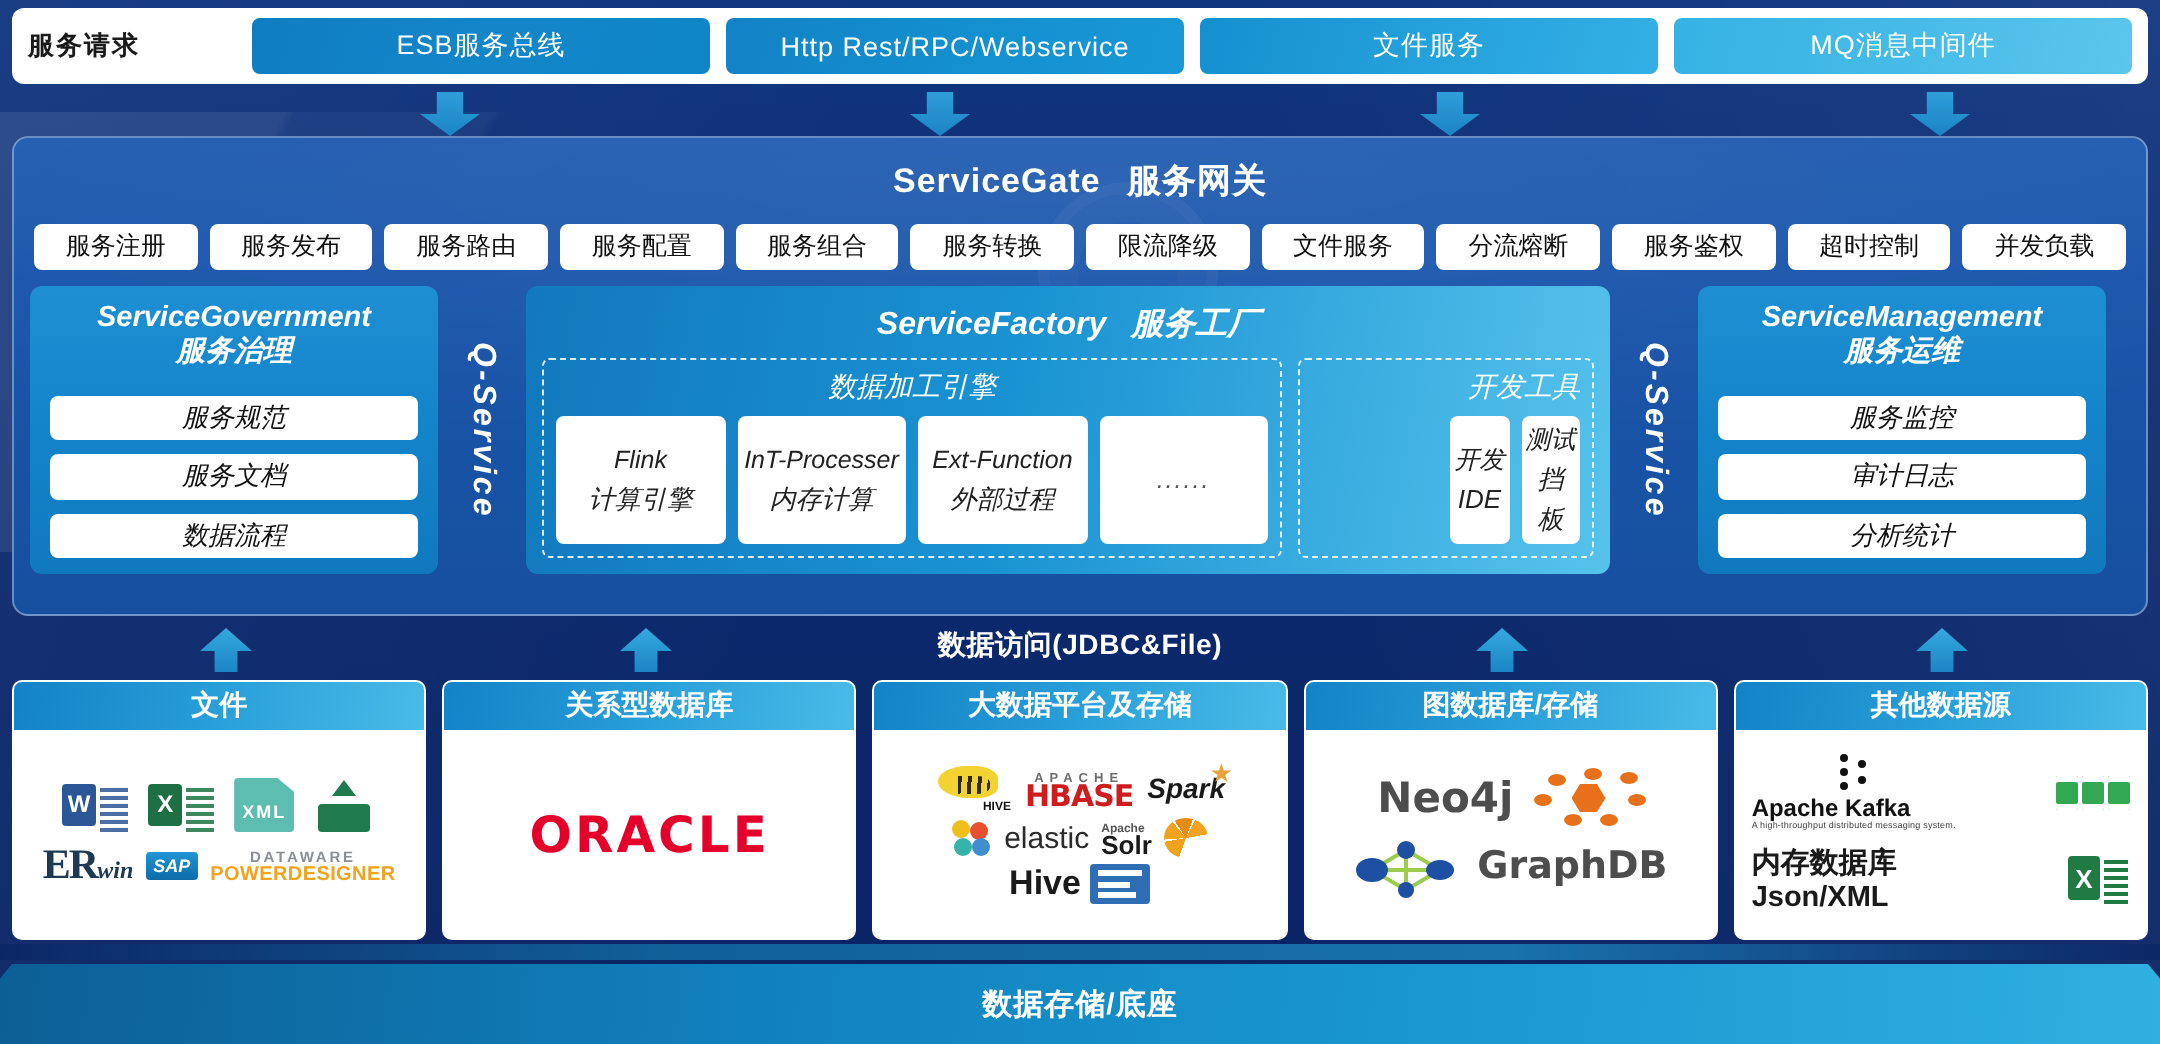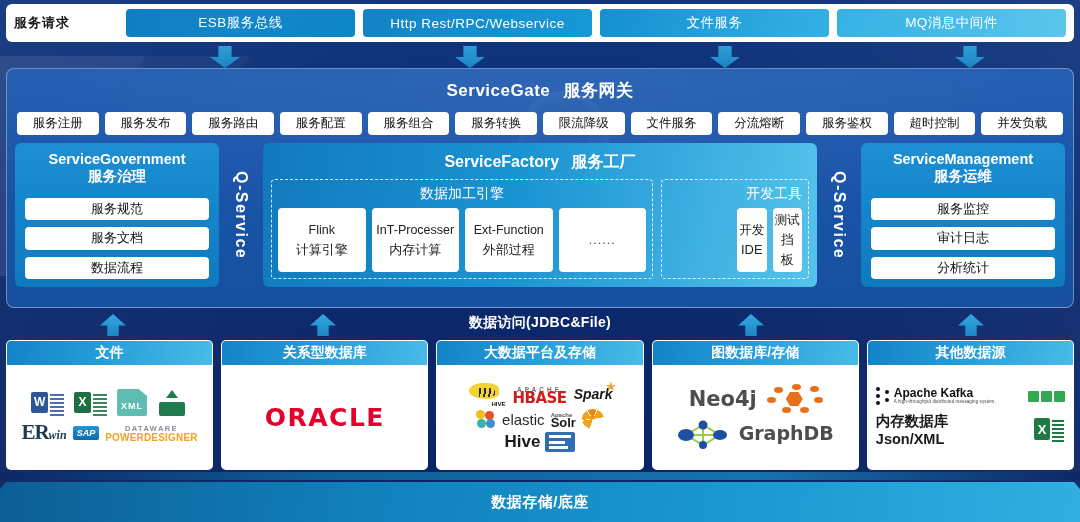--- a/index.html
+++ b/index.html
@@ -82,21 +82,21 @@
     position: relative; display: flex; gap: 6px; padding: 10px 10px 0 10px;
   }
   .tag {
     flex: 1 1 0; height: 23px; background: #fff; border-radius: 4px;
     display: flex; align-items: center; justify-content: center;
     font-size: 12.5px; color: #111;
   }
 
   
   .pillars {
-    position: relative; display: flex; padding: 8px 8px 0 8px; height: 152px;
+    position: relative; display: flex; padding: 8px 20px 0 8px; height: 152px; font-style: italic;
   }
   .pillar-side {
     width: 204px; flex: 0 0 204px;
     background: linear-gradient(180deg,#1f8fd4 0%,#1484ca 50%,#1079be 100%);
     border-radius: 6px; padding: 8px 10px;
     display: flex; flex-direction: column;
   }
   .pillar-side .ptitle {
     color: #fff; text-align: center; font-weight: bold; font-size: 14.5px;
     line-height: 17px; padding-bottom: 6px;
@@ -274,21 +274,21 @@
   .neo-graph { width:52px; height:34px; }
   .orange-hex { width:56px; height:30px; position:relative; }
   .orange-hex .c { position:absolute; background:#e8701a; }
   .orange-hex .hexmid {
     left:20px; top:8px; width:17px; height:14px;
     clip-path: polygon(25% 0, 75% 0, 100% 50%, 75% 100%, 25% 100%, 0 50%);
   }
   .orange-hex .e { width:9px; height:6px; border-radius:50%; }
 
   
-  .kafka-row { display:flex; align-items:center; gap:4px; }
+  .kafka-row { display:flex; align-items:center; gap:4px;flex-direction:column; }
   .kafka-logo { width:14px; height:18px; position:relative; }
   .kafka-logo i { position:absolute; width:4px; height:4px; border-radius:50%; background:#111; }
   .kafka-logo i:nth-child(1){ left:0; top:0;} .kafka-logo i:nth-child(2){ left:0; top:7px;}
   .kafka-logo i:nth-child(3){ left:0; top:14px;} .kafka-logo i:nth-child(4){ left:9px; top:3px;}
   .kafka-logo i:nth-child(5){ left:9px; top:11px;}
   .kafka-name { font-size:12px; font-weight:bold; color:#111; line-height:11px; }
   .kafka-sub { font-size:4.5px; color:#444; letter-spacing:.1px; }
   .green-grid { display:flex; gap:2px; }
   .green-grid b { display:block; width:11px; height:17px; background:#33a852;
     border-radius:1px; box-shadow: inset 0 3px 0 #fff, inset 0 -3px 0 #fff; }

